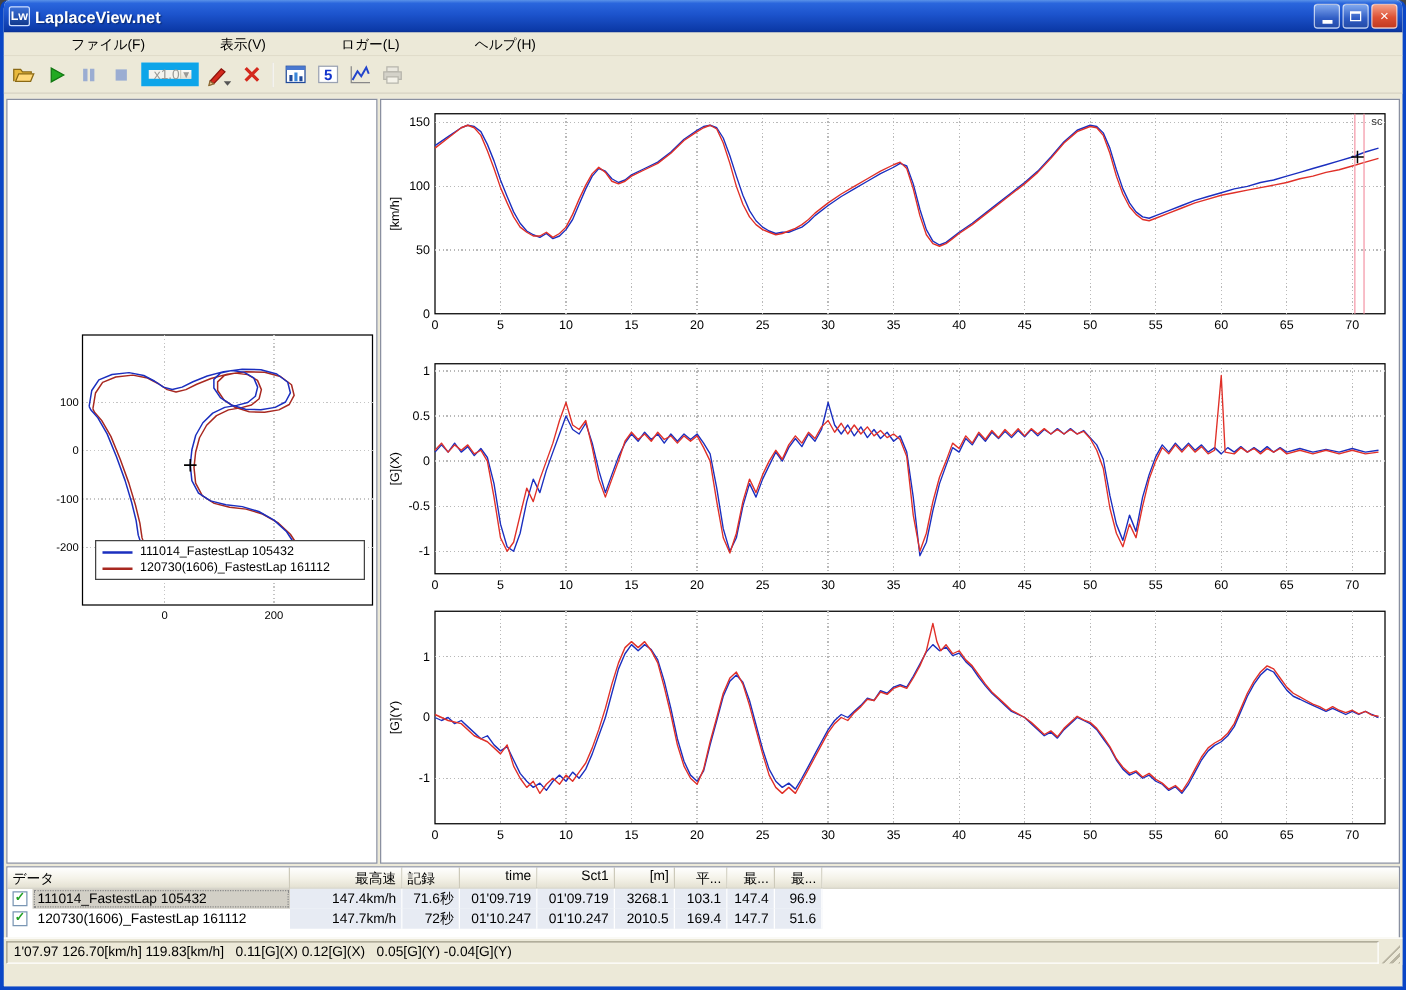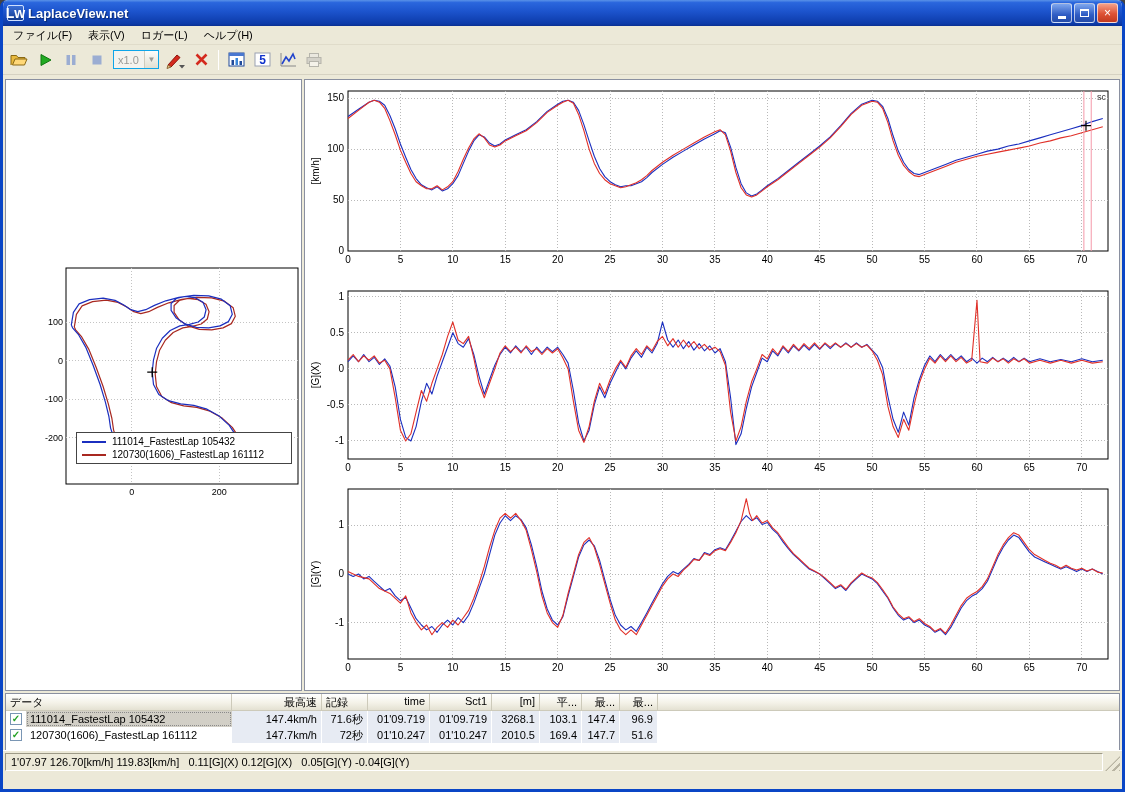--- a/index.html
+++ b/index.html
@@ -2,38 +2,38 @@
 <html><head>
 <meta charset="utf-8">
 <style>
   html,body{margin:0;padding:0;background:#444;}
   *{box-sizing:border-box;}
   .window{position:relative;width:1125px;height:792px;background:#ece9d8;border:3px solid #0a46c6;
     border-top:none;border-radius:7px 7px 0 0;font-family:"Liberation Sans",sans-serif;font-size:11px;color:#000;overflow:hidden;}
   
   .titlebar{height:26px;background:linear-gradient(180deg,#5a92e8 0%,#2a66dd 10%,#1c53cc 45%,#0c3aa8 92%,#0a2f90 100%);
     display:flex;align-items:center;padding:0 4px;border-radius:5px 5px 0 0;}
-  .app-icon{width:17px;height:16px;background:linear-gradient(#3b6fd6,#123a8e);color:#fff;font-size:14px;font-weight:bold;
+  .app-icon{width:17px;height:16px;background:linear-gradient(#3b6fd6,#123a8e);color:#fff;font-size:10px;font-weight:bold;
     display:flex;align-items:center;justify-content:center;border:1px solid #cfe0ff;border-radius:2px;margin-right:4px;}
   .title-text{color:#fff;font-weight:bold;font-size:13px;text-shadow:1px 1px 1px #0a2a70;flex:1;}
   .winbtns{display:flex;gap:2px;}
   .wbtn{width:21px;height:20px;border-radius:3px;border:1px solid rgba(255,255,255,.65);display:flex;align-items:center;justify-content:center;
     background:linear-gradient(#7fa7ee,#2f5cc4 60%,#244ba8);color:#fff;font-size:12px;line-height:1;}
   .wbtn.close{background:linear-gradient(#f4a088,#dd5134 55%,#c23a20);}
   .glyph-min{display:block;width:8px;height:3px;background:#fff;margin-top:9px;}
   .glyph-max{display:block;width:9px;height:8px;border:1px solid #fff;border-top:2px solid #fff;}
   
   .menubar{height:19px;display:flex;align-items:center;padding-left:2px;background:#ece9d8;border-bottom:1px solid #e0dcca;}
-  .menu-item{padding:2px 8px;cursor:default;}
+  .menu-item{padding:2px 8px;cursor:default;margin-left:44px;}
   
   .toolbar{height:30px;display:flex;align-items:center;padding:2px 3px;background:#ece9d8;border-bottom:1px solid #d6d2c2;}
   .tbtn{width:26px;height:24px;display:flex;align-items:center;justify-content:center;border:1px solid transparent;border-radius:2px;}
   .tbtn.disabled{opacity:.45;}
   .tsep{width:1px;height:20px;background:#c6c2b4;border-right:1px solid #fff;margin:0 4px;}
-  .zoombox{width:46px;height:19px;background:#f4f3ee;border:1px solid #0ea5e9;display:flex;align-items:center;margin:0 3px;}
+  .zoombox{width:46px;height:19px;background:#f4f3ee;border:6px solid #0ea5e9;display:flex;align-items:center;margin:0 3px;}
   .zoombox .zlabel{flex:1;color:#9a9a96;padding-left:4px;font-size:11px;}
   .zoombox .zarrow{width:14px;height:100%;background:linear-gradient(#fdfdfb,#e3e0d2);border-left:1px solid #cfccbd;
     display:flex;align-items:center;justify-content:center;color:#9a9a96;font-size:8px;}
   
   .left-panel{position:absolute;left:2px;top:79px;width:297px;height:612px;background:#fff;border:1px solid #8a90a0;}
   .right-panel{position:absolute;left:301px;top:79px;width:816px;height:612px;background:#fff;border:1px solid #8a90a0;}
   .map-box{position:absolute;left:26px;top:184px;width:268px;height:236px;}
   .legend{position:absolute;left:44px;top:168px;width:216px;background:#fff;border:1px solid #444;padding:2px 5px;font-size:10px;}
   .legend-row{display:flex;align-items:center;gap:6px;height:13px;white-space:nowrap;}
   .swatch{display:inline-block;width:24px;height:0;border-top:2px solid #000;}

